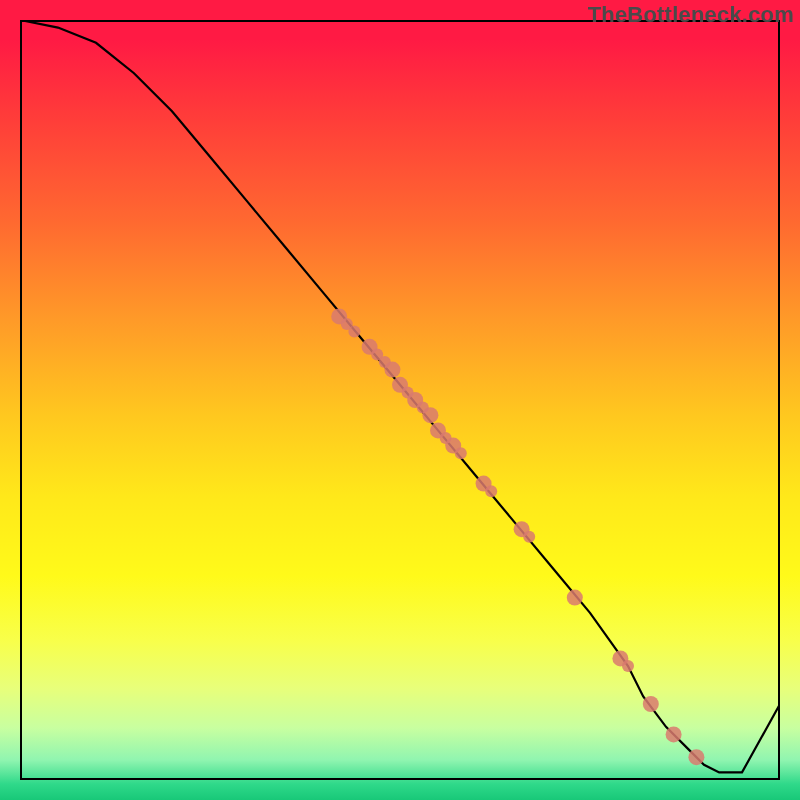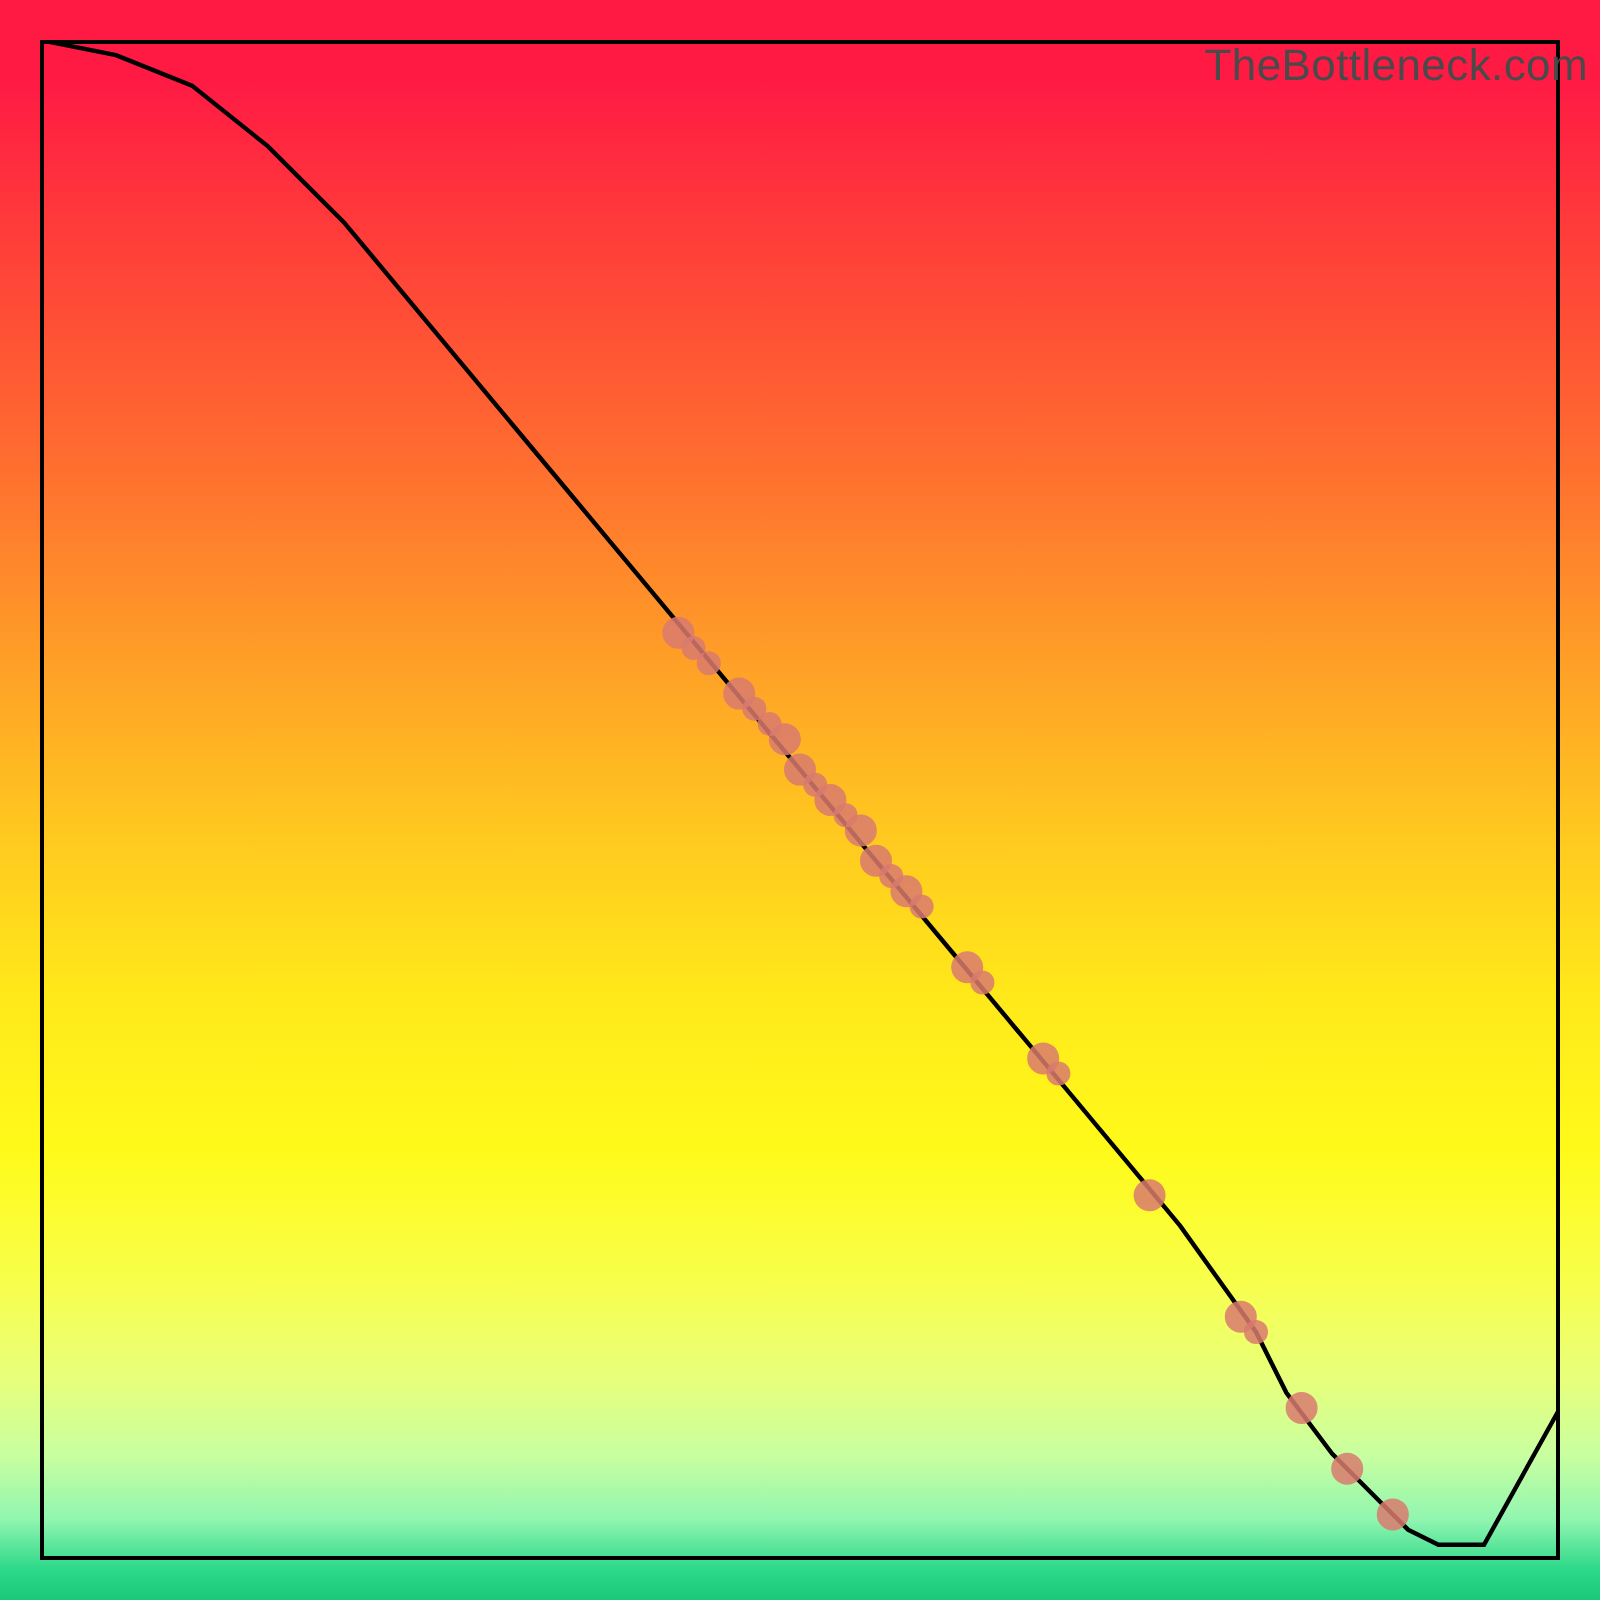--- a/index.html
+++ b/index.html
@@ -46,24 +46,24 @@
   }
   .plot-svg {
     position: absolute;
     left: 20px;
     top: 20px;
     width: 760px;
     height: 760px;
   }
   .attribution {
     position: absolute;
-    top: 20px;
+    top: 2px;
     right: 6px;
     font-size: 22px;
-    font-weight: 400;
+    font-weight: 700;
     color: #4a4a4a;
     letter-spacing: 0.2px;
   }
 </style>
 </head>
 <body>
 
 <div class="chart-container">
   <div class="gradient-bg"></div>
   <div class="plot-border"></div>

